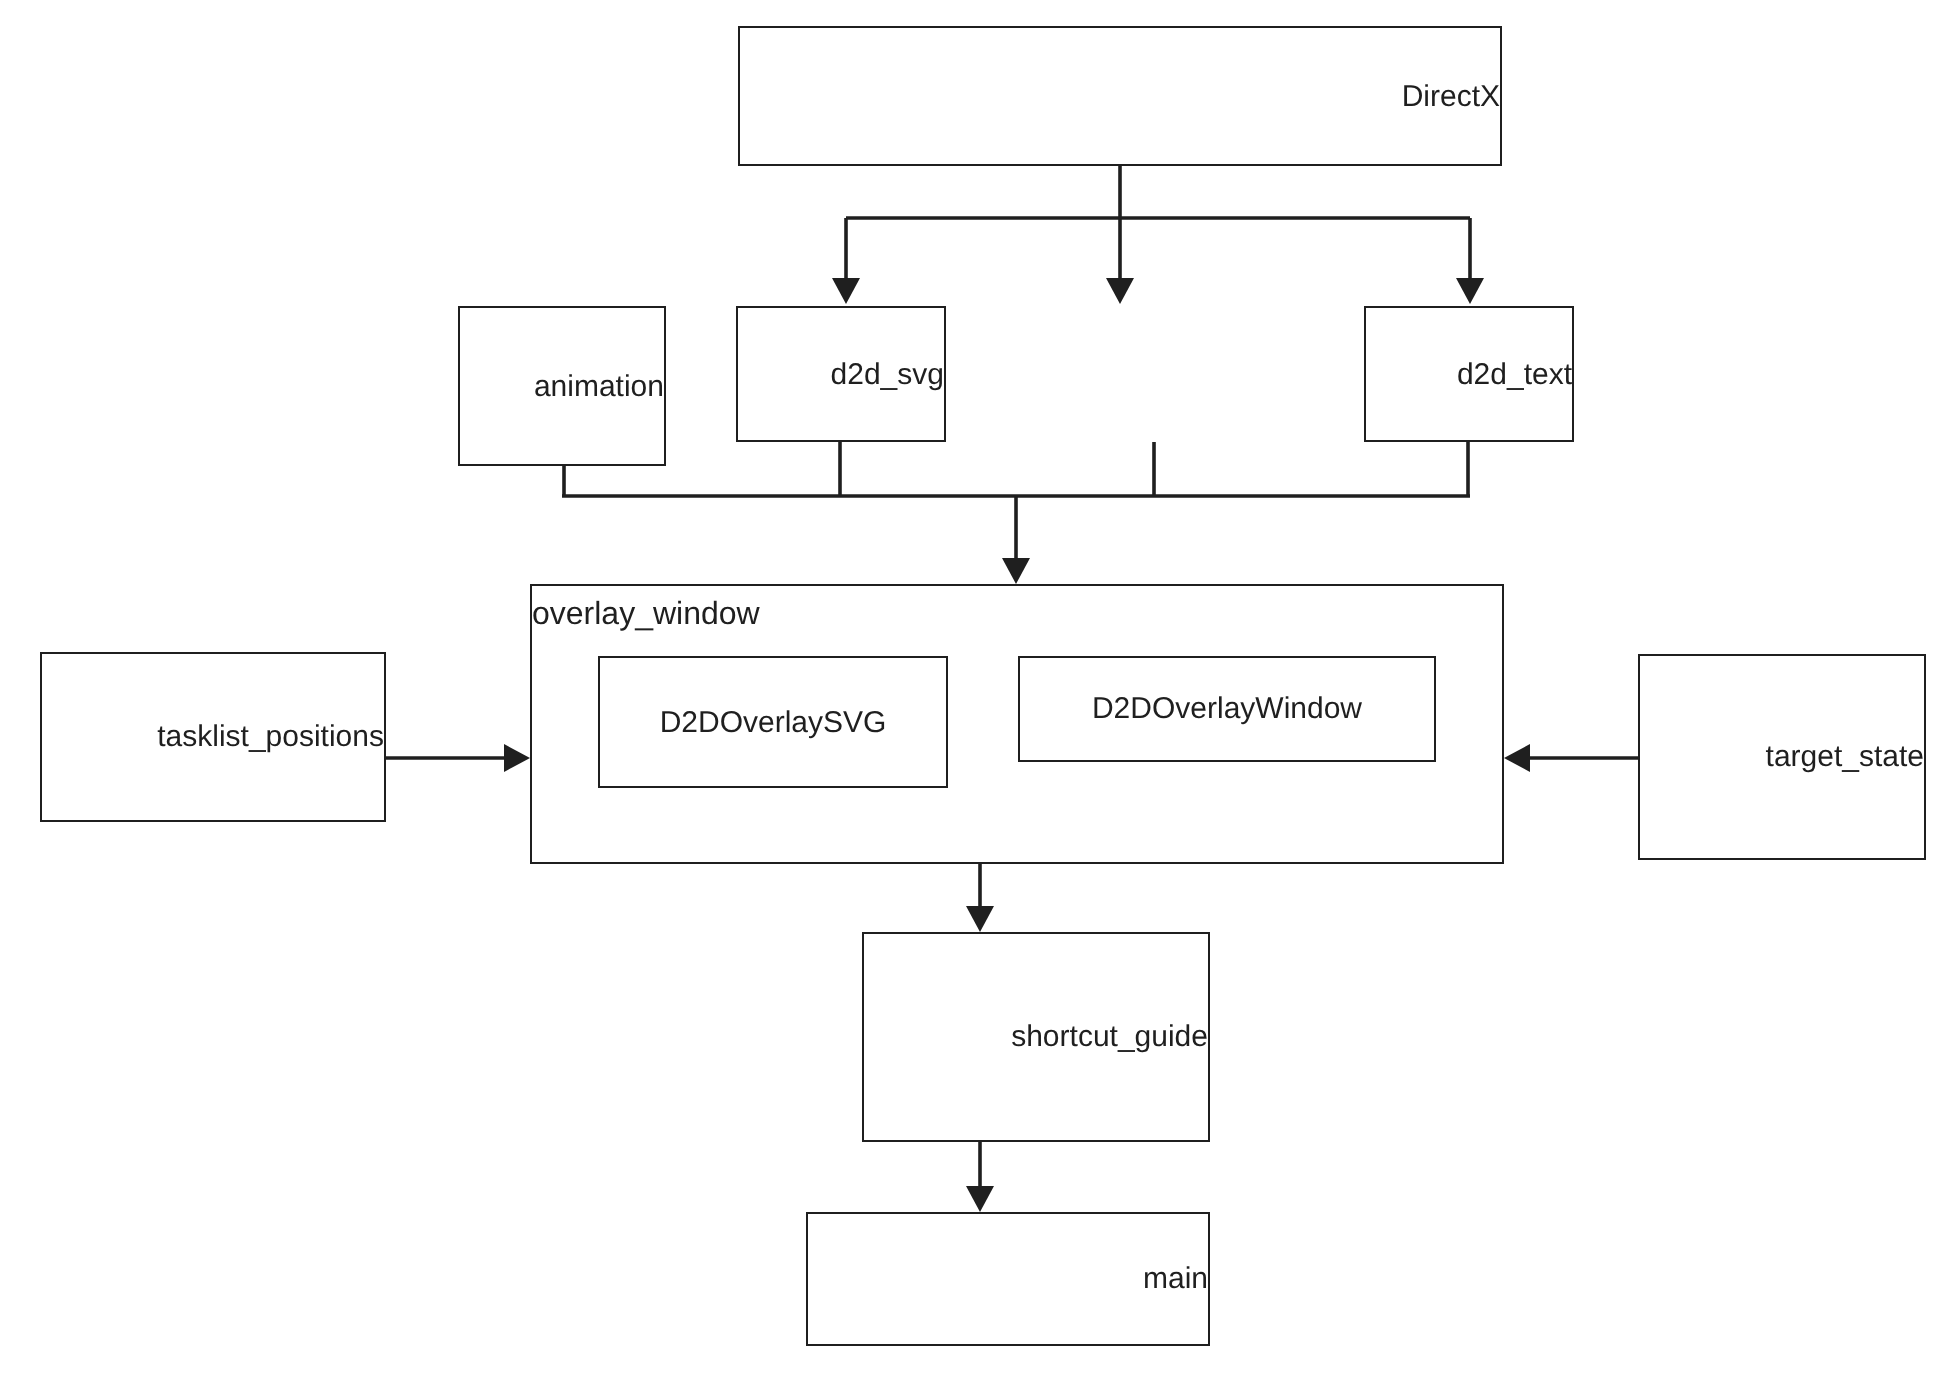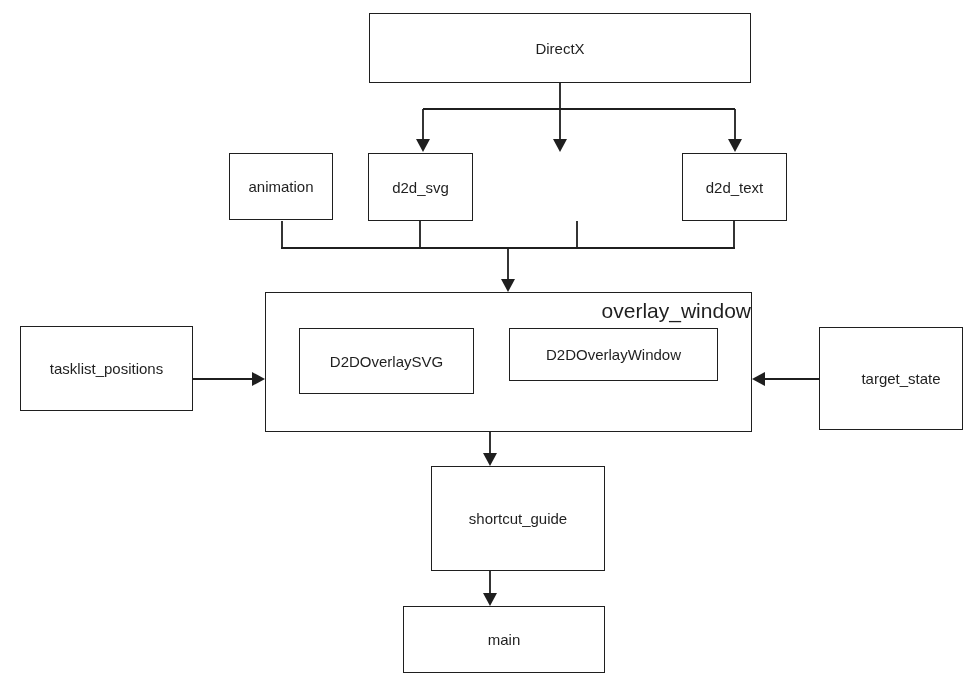--- a/index.html
+++ b/index.html
@@ -22,53 +22,53 @@
     top: 0;
     z-index: 1;
   }
   .node {
     position: absolute;
     box-sizing: border-box;
     background: #ffffff;
     border: 1.5px solid #1f1f1f;
     display: flex;
     align-items: center;
-    justify-content: center;
+    justify-content: flex-end;
     font-size: 15px;
     z-index: 2;
     text-align: center;
   }
   .container-node {
     position: absolute;
     box-sizing: border-box;
     background: #ffffff;
     border: 1.5px solid #1f1f1f;
     z-index: 2;
   }
   .container-title {
     position: absolute;
     top: 6px;
     left: 0;
     width: 100%;
-    text-align: right;
-    font-size: 21px;
+    text-align: left;
+    font-size: 16px;
   }
   .inner-node {
     position: absolute;
     box-sizing: border-box;
     background: #ffffff;
     border: 1.5px solid #1f1f1f;
     display: flex;
     align-items: center;
     justify-content: center;
     font-size: 15px;
   }
   
   #n-directx            { left: 369px; top: 13px;  width: 382px; height: 70px; }
-  #n-animation          { left: 229px; top: 153px; width: 104px; height: 67px; }
+  #n-animation          { left: 229px; top: 153px; width: 104px; height: 80px; }
   #n-d2d-svg            { left: 368px; top: 153px; width: 105px; height: 68px; }
   #n-d2d-window         { left: 507px; top: 153px; width: 140px; height: 68px; }
   #n-d2d-text           { left: 682px; top: 153px; width: 105px; height: 68px; }
   #n-overlay-window     { left: 265px; top: 292px; width: 487px; height: 140px; }
   #n-d2d-overlay-svg    { left: 33px;  top: 35px;  width: 175px; height: 66px; }
   #n-d2d-overlay-window { left: 243px; top: 35px;  width: 209px; height: 53px; }
   #n-tasklist-positions { left: 20px;  top: 326px; width: 173px; height: 85px; }
   #n-target-state       { left: 819px; top: 327px; width: 144px; height: 103px; padding-left: 20px; }
   #n-shortcut-guide     { left: 403px; top: 466px; width: 174px; height: 105px; margin-left: 28px; }
   #n-main               { left: 403px; top: 606px; width: 202px; height: 67px; }

